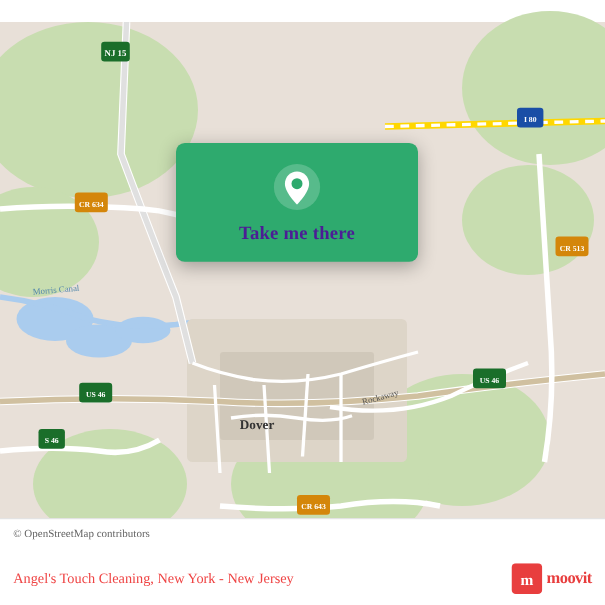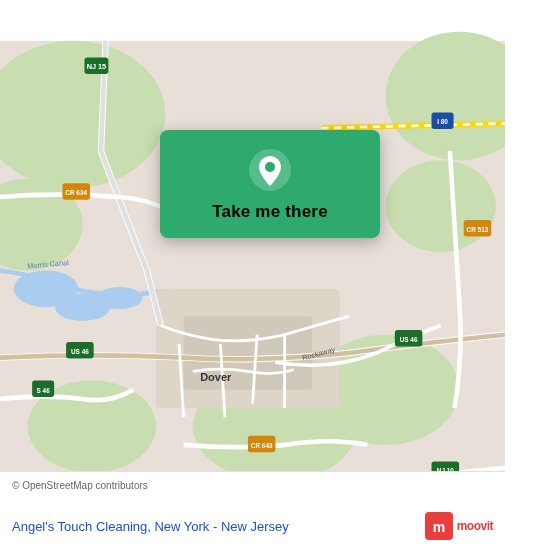--- a/index.html
+++ b/index.html
@@ -5,24 +5,25 @@
     * { margin: 0; padding: 0; box-sizing: border-box; }
     body {
       width: 550px;
       height: 550px;
       overflow: hidden;
       font-family: Arial, sans-serif;
       position: relative;
     }
 
     #map-container {
-      width: 505px;
+      width: 550px;
       height: 550px;
       position: relative;
       overflow: hidden;
+      font-family: Liberation Serif, serif;
     }
 
     #map-bg {
       width: 100%;
       height: 100%;
       position: absolute;
       top: 0;
       left: 0;
     }
 
@@ -42,21 +43,21 @@
       z-index: 10;
     }
 
     #pin-icon {
       width: 44px;
       height: 44px;
       margin-bottom: 10px;
     }
 
     #cta-button-text {
-      color: #000000;
+      color: #4c1d95;
       font-size: 17px;
       font-weight: 600;
       letter-spacing: 0.2px;
     }
 
     
     #bottom-bar {
       position: absolute;
       bottom: 0;
       left: 0;
@@ -74,39 +75,39 @@
     }
 
     #location-info {
       display: flex;
       align-items: center;
       gap: 8px;
     }
 
     #location-text {
       font-size: 13px;
-      color: #1d4ed8;
+      color: #ef4444;
       font-weight: 400;
       text-align: center;
     }
 
     #moovit-logo {
       margin-left: auto;
       display: flex;
       align-items: center;
       gap: 4px;
     }
 
     #moovit-icon {
       width: 28px;
       height: 28px;
     }
 
     #moovit-text {
-      font-size: 12px;
+      font-size: 15px;
       font-weight: 700;
       color: #e83e3e;
       letter-spacing: -0.5px;
     }
   </style>
 </head>
 <body>
 
 <div id="map-container">
 

